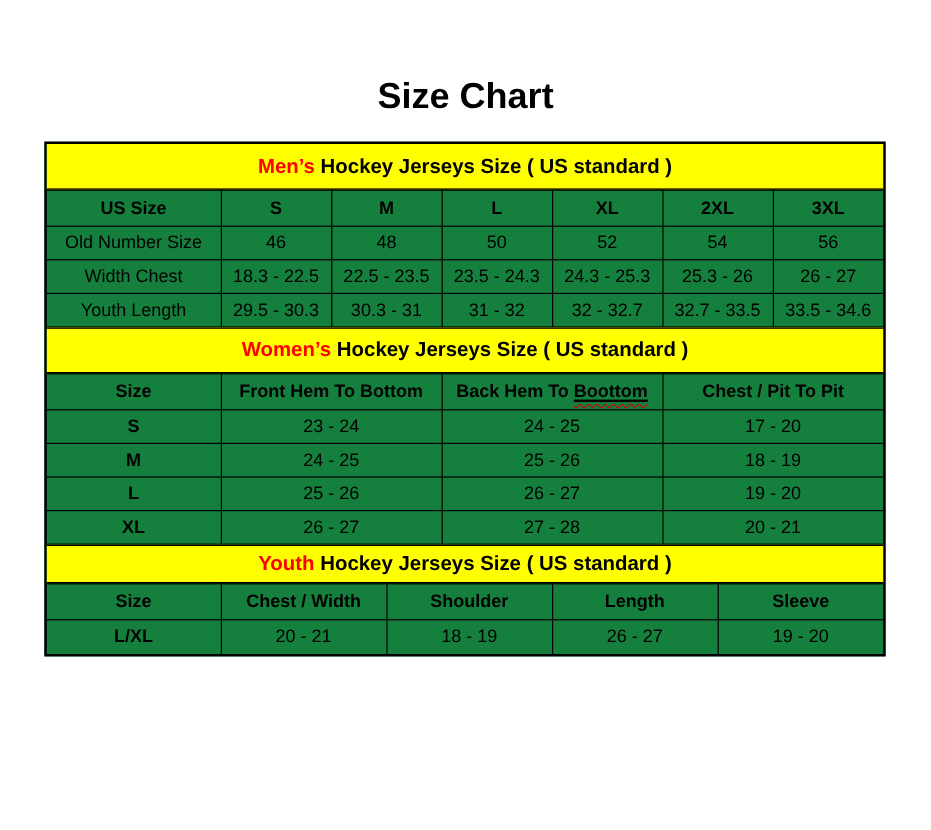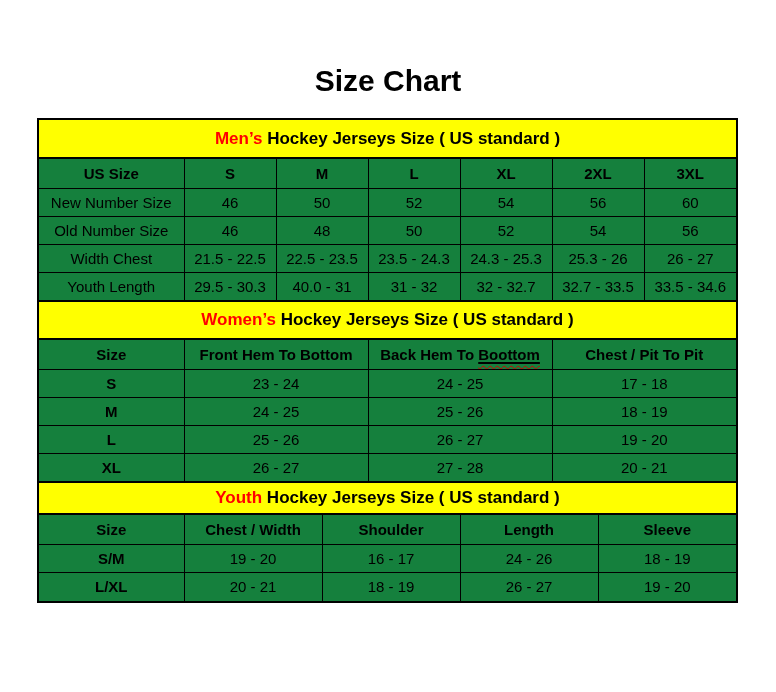--- a/index.html
+++ b/index.html
@@ -101,50 +101,41 @@
             <th>S</th>
             <th>M</th>
             <th>L</th>
             <th>XL</th>
             <th>2XL</th>
             <th>3XL</th>
           </tr>
         </thead>
         <tbody>
           <tr>
-            <td class="rowlabel">New Number Size</td>
-            <td>46</td>
-            <td>50</td>
-            <td>52</td>
-            <td>54</td>
-            <td>56</td>
-            <td>60</td>
-          </tr>
-          <tr>
             <td class="rowlabel">Old Number Size</td>
             <td>46</td>
             <td>48</td>
             <td>50</td>
             <td>52</td>
             <td>54</td>
             <td>56</td>
           </tr>
           <tr>
             <td class="rowlabel">Width Chest</td>
-            <td>21.5 - 22.5</td>
+            <td>18.3 - 22.5</td>
             <td>22.5 - 23.5</td>
             <td>23.5 - 24.3</td>
             <td>24.3 - 25.3</td>
             <td>25.3 - 26</td>
             <td>26 - 27</td>
           </tr>
           <tr>
             <td class="rowlabel">Youth Length</td>
             <td>29.5 - 30.3</td>
-            <td>40.0 - 31</td>
+            <td>30.3 - 31</td>
             <td>31 - 32</td>
             <td>32 - 32.7</td>
             <td>32.7 - 33.5</td>
             <td>33.5 - 34.6</td>
           </tr>
         </tbody>
       </table>
   </section>
 
   <section class="womens bold-labels">
@@ -162,21 +153,21 @@
             <th>Front Hem To Bottom</th>
             <th>Back Hem To <span class="sq-wavy"><span class="sq-under">Boottom</span></span></th>
             <th>Chest / Pit To Pit</th>
           </tr>
         </thead>
         <tbody>
           <tr>
             <td class="rowlabel">S</td>
             <td>23 - 24</td>
             <td>24 - 25</td>
-            <td>17 - 18</td>
+            <td>17 - 20</td>
           </tr>
           <tr>
             <td class="rowlabel">M</td>
             <td>24 - 25</td>
             <td>25 - 26</td>
             <td>18 - 19</td>
           </tr>
           <tr>
             <td class="rowlabel">L</td>
             <td>25 - 26</td>
@@ -207,27 +198,20 @@
           <tr>
             <th>Size</th>
             <th>Chest / Width</th>
             <th>Shoulder</th>
             <th>Length</th>
             <th>Sleeve</th>
           </tr>
         </thead>
         <tbody>
           <tr>
-            <td class="rowlabel">S/M</td>
-            <td>19 - 20</td>
-            <td>16 - 17</td>
-            <td>24 - 26</td>
-            <td>18 - 19</td>
-          </tr>
-          <tr>
             <td class="rowlabel">L/XL</td>
             <td>20 - 21</td>
             <td>18 - 19</td>
             <td>26 - 27</td>
             <td>19 - 20</td>
           </tr>
         </tbody>
       </table>
   </section>
 

